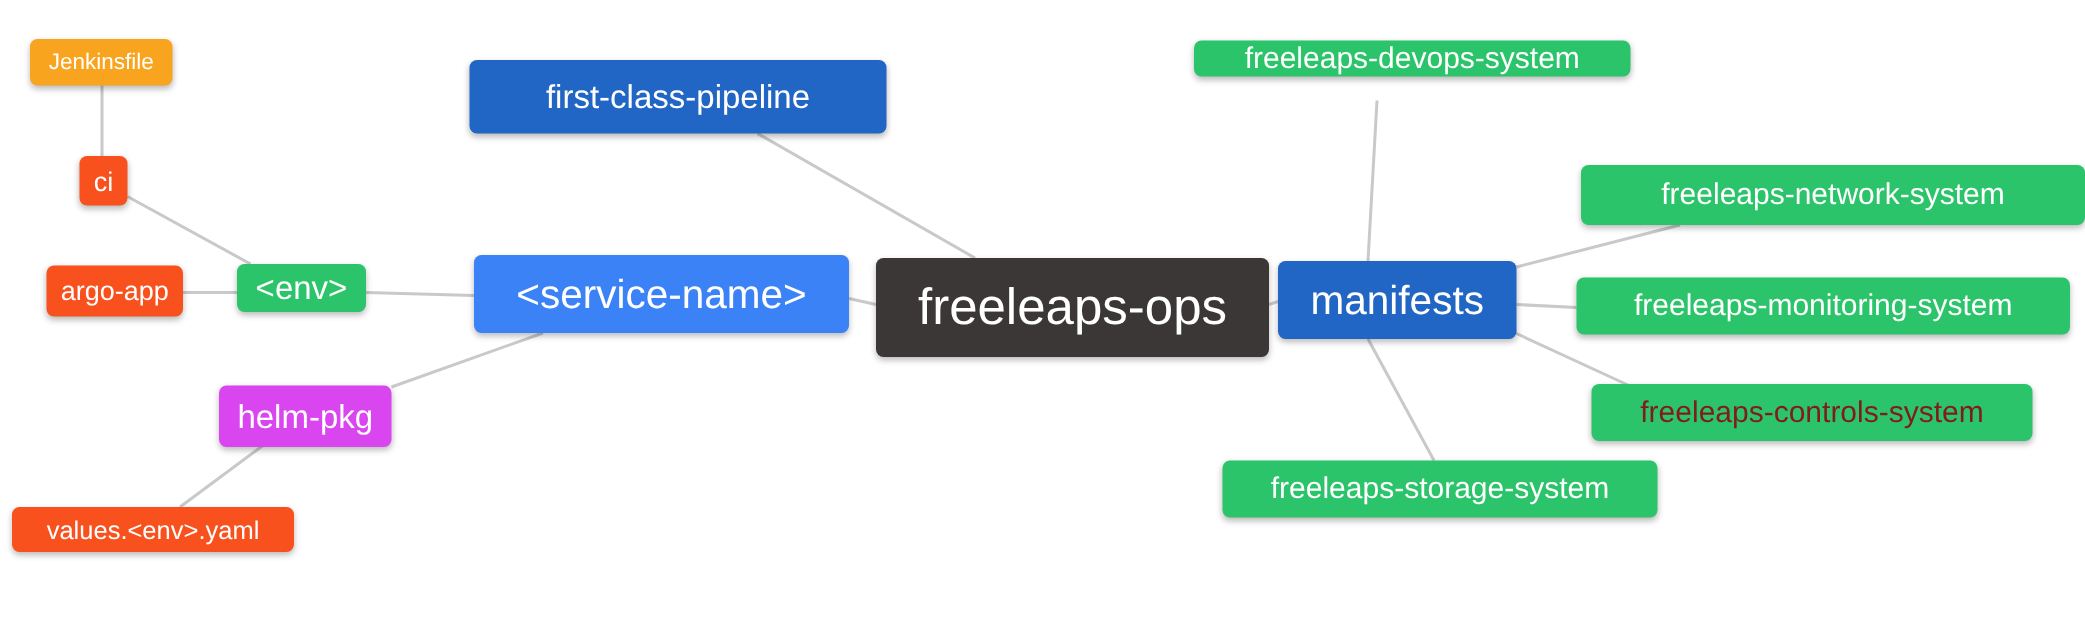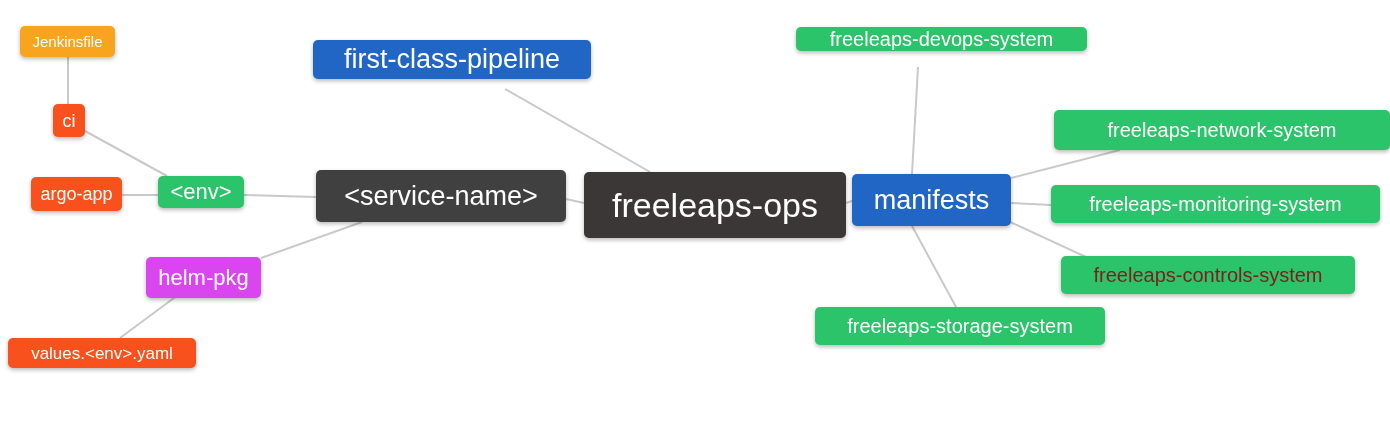--- a/index.html
+++ b/index.html
@@ -70,24 +70,24 @@
       </div>
       <div class="node" style="left: 158px; top: 176px; width: 86px; height: 32px; background: rgb(43, 196, 106); font-size: 22px; color: rgb(255, 255, 255);">
         <span>&lt;env&gt;</span>
       </div>
       <div class="node" style="left: 146px; top: 257px; width: 115px; height: 41px; background: #d946ef; font-size: 22px; color: rgb(255, 255, 255);">
         <span>helm-pkg</span>
       </div>
       <div class="node" style="left: 8px; top: 338px; width: 188px; height: 30px; background: rgb(248, 81, 29); font-size: 17px; color: rgb(255, 255, 255);">
         <span>values.&lt;env&gt;.yaml</span>
       </div>
-      <div class="node" style="left: 313px; top: 40px; width: 278px; height: 39px; background: rgb(33, 102, 196); font-size: 27px; color: rgb(255, 255, 255);">
+      <div class="node" style="left: 313px; top: 40px; width: 278px; height: 49px; background: rgb(33, 102, 196); font-size: 22px; color: rgb(255, 255, 255);">
         <span>first-class-pipeline</span>
       </div>
-      <div class="node" style="left: 316px; top: 170px; width: 250px; height: 52px; background: #404040; font-size: 27px; color: rgb(255, 255, 255);">
+      <div class="node" style="left: 316px; top: 170px; width: 250px; height: 52px; background: #3b82f6; font-size: 27px; color: rgb(255, 255, 255);">
         <span>&lt;service-name&gt;</span>
       </div>
       <div class="node" style="left: 584px; top: 172px; width: 262px; height: 66px; background: rgb(59, 55, 55); font-size: 34px; color: rgb(255, 255, 255);">
         <span>freeleaps-ops</span>
       </div>
       <div class="node" style="left: 852px; top: 174px; width: 159px; height: 52px; background: rgb(33, 102, 196); font-size: 27px; color: rgb(255, 255, 255);">
         <span>manifests</span>
       </div>
       <div class="node" style="left: 796px; top: 27px; width: 291px; height: 24px; background: rgb(43, 196, 106); font-size: 20px; color: rgb(255, 255, 255);">
         <span>freeleaps-devops-system</span>

